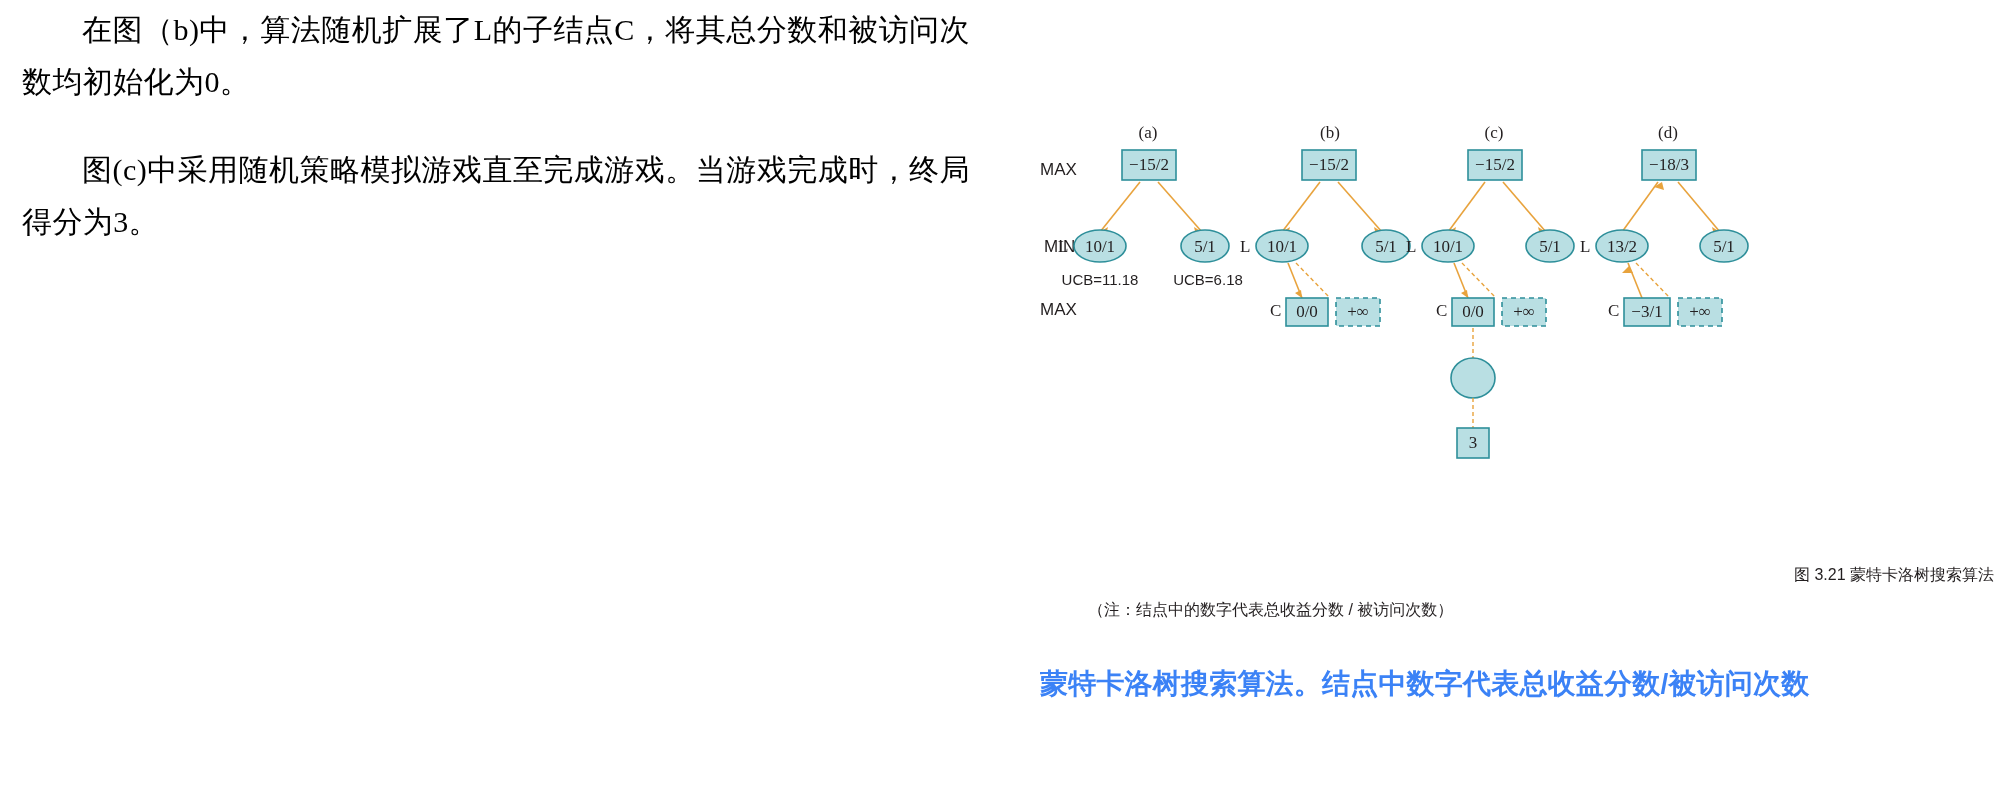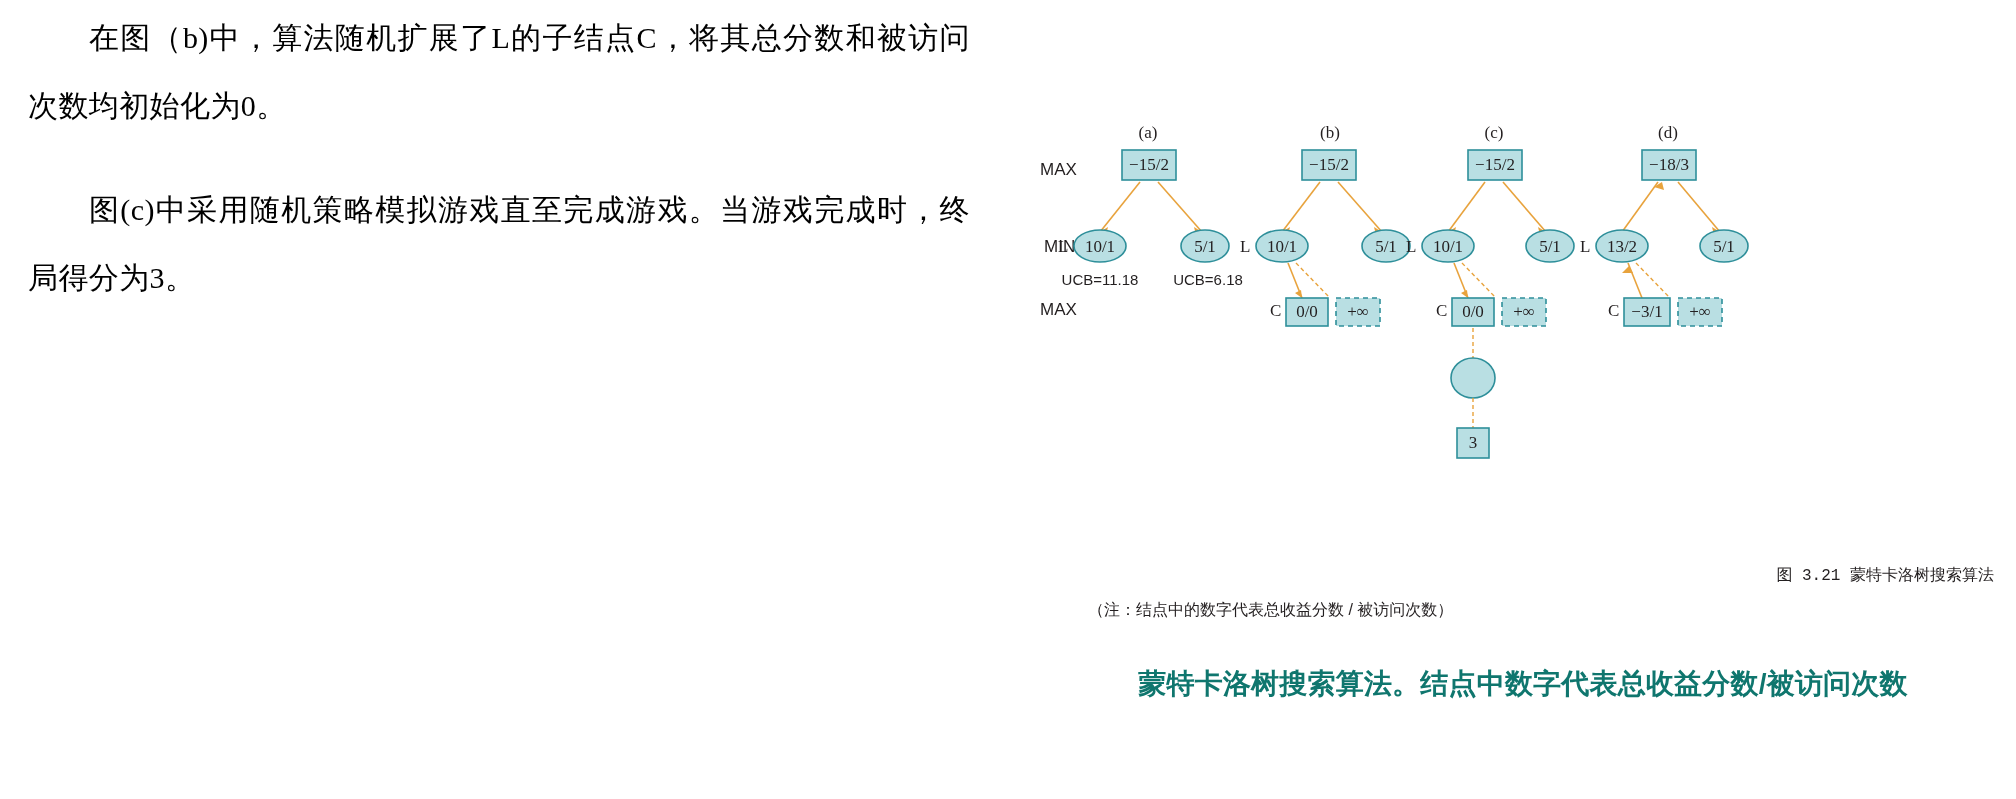--- a/index.html
+++ b/index.html
@@ -25,24 +25,24 @@
   #text-col {
     position: absolute;
     left: 0px;
     top: 0px;
     width: 1030px;
     height: 799px;
     padding: 0;
   }
   .para {
     font-size: 30px;
-    line-height: 68px;
+    line-height: 52px;
     text-align: justify;
     margin: 0 0 36px 0;
-    padding: 0 60px 0 28px;
+    padding: 0 60px 0 22px;
     text-indent: 0;
     letter-spacing: 0.4px;
   }
   .para.first {
     margin-top: 4px;
   }
   .indent {
     display: inline-block;
     width: 60px;
   }
@@ -65,44 +65,44 @@
   .svg-wrap {
     position: absolute;
     left: 0;
     top: 0;
   }
   #fig-caption-num {
     position: absolute;
     right: 22px;
     top: 565px;
     font-size: 16px;
-    font-family: Liberation Mono, monospace;
+    font-family: Liberation Sans, sans-serif;
     color: #231f20;
     white-space: nowrap;
   }
   #fig-note {
     position: absolute;
     left: 18px;
     top: 600px;
     font-size: 16px;
     font-family: "Liberation Sans", sans-serif;
     color: #231f20;
     white-space: nowrap;
     margin-left: 40px;
   }
   #fig-bold-caption {
     position: absolute;
     left: 10px;
     top: 665px;
     width: 966px;
     font-size: 28px;
     font-weight: bold;
-    text-align: center;
-    font-family: "Liberation Sans", sans-serif;
-    color: #0f766e;
+    text-align: left;
+    font-family: "Liberation Sans", sans-serif;
+    color: #3b82f6;
     letter-spacing: 0.2px;
   }
 
   
   svg text {
     font-family: "Liberation Serif", "DejaVu Serif", serif;
     fill: #231f20;
   }
   .lbl-level {
     font-size: 17px;

